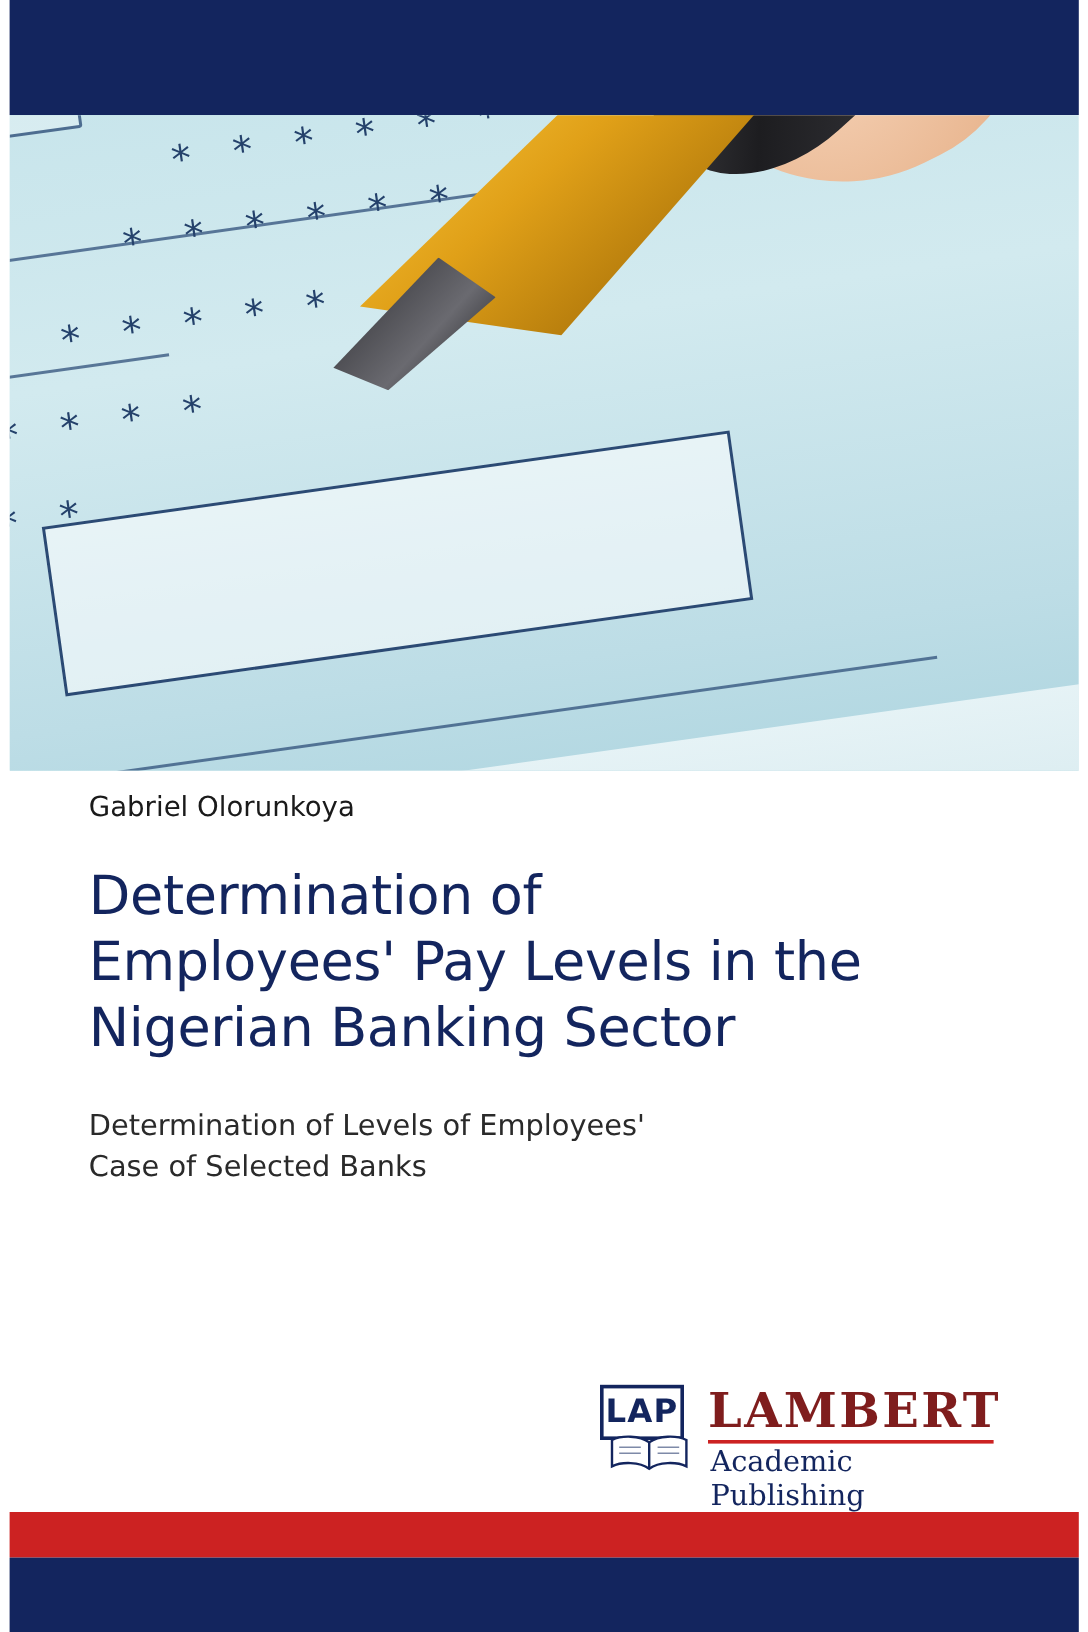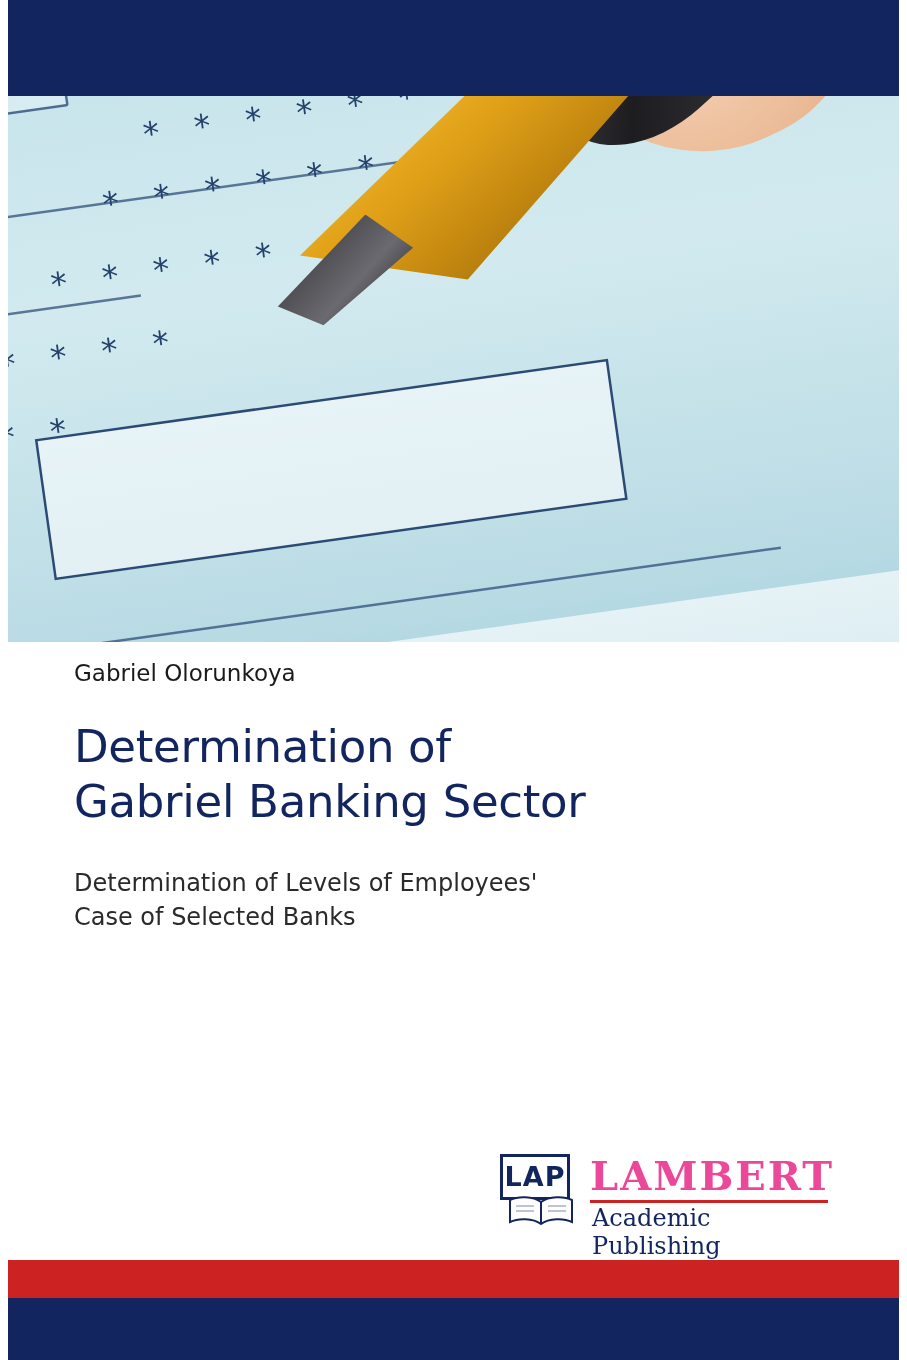--- a/index.html
+++ b/index.html
@@ -239,21 +239,21 @@
     position: absolute;
     left: 6px;
     top: 44px;
     width: 70px;
     height: 34px;
   }
   .logo-lambert {
     position: absolute;
     left: 90px;
     top: 2px;
-    color: #ec4899;
+    color: #7f1d1d;
     font-weight: bold;
     font-size: 40px;
     letter-spacing: 2px;
     font-family: "DejaVu Serif", serif;
   }
   .logo-underline {
     position: absolute;
     left: 90px;
     top: 50px;
     width: 238px;
@@ -301,21 +301,22 @@
         <div class="nib"></div>
         <div class="nib-tip"></div>
       </div>
     </div>
   </div>
 
   <div class="text-block">
     <div class="author">Gabriel Olorunkoya</div>
     <div class="title">
       <div>Determination of</div>
-      <div>Gabriel Banking Sector</div>
+      <div>Employees' Pay Levels in the</div>
+      <div>Nigerian Banking Sector</div>
     </div>
     <div class="subtitle">
       <div>Determination of Levels of Employees'</div>
       <div>Case of Selected Banks</div>
     </div>
   </div>
 
   <div class="logo">
     <div class="logo-lap">LAP</div>
     <div class="logo-book">

